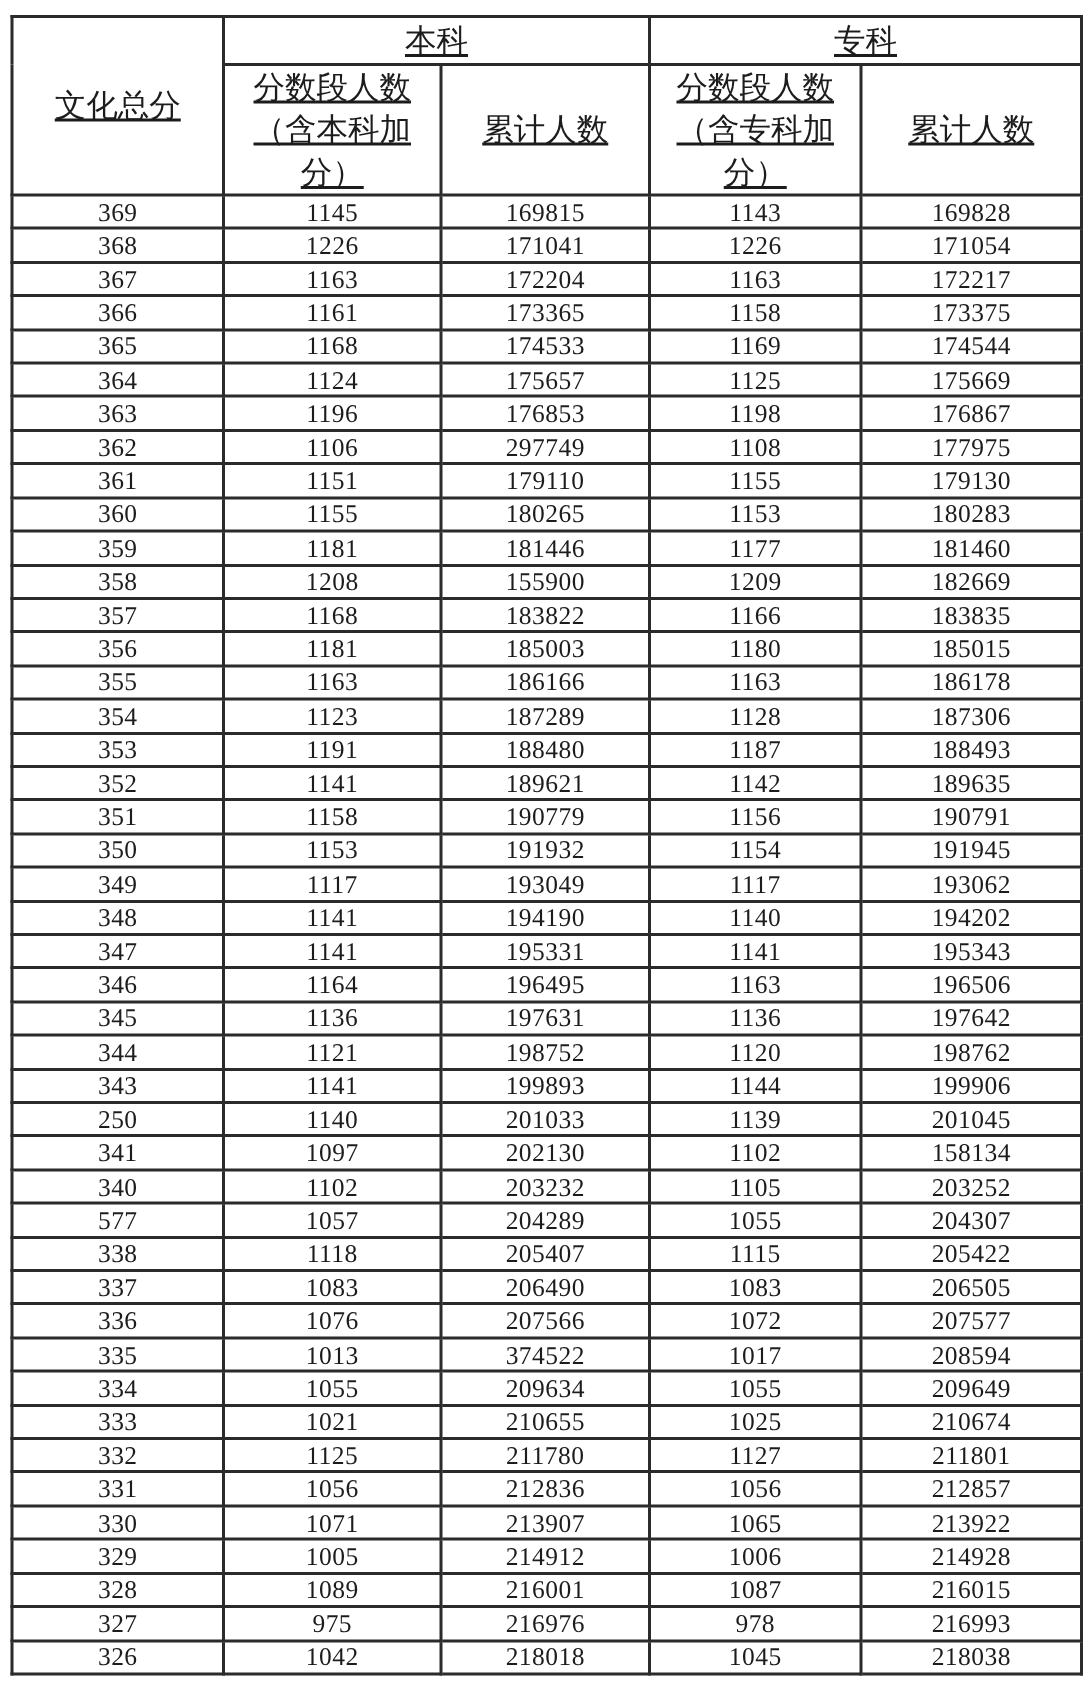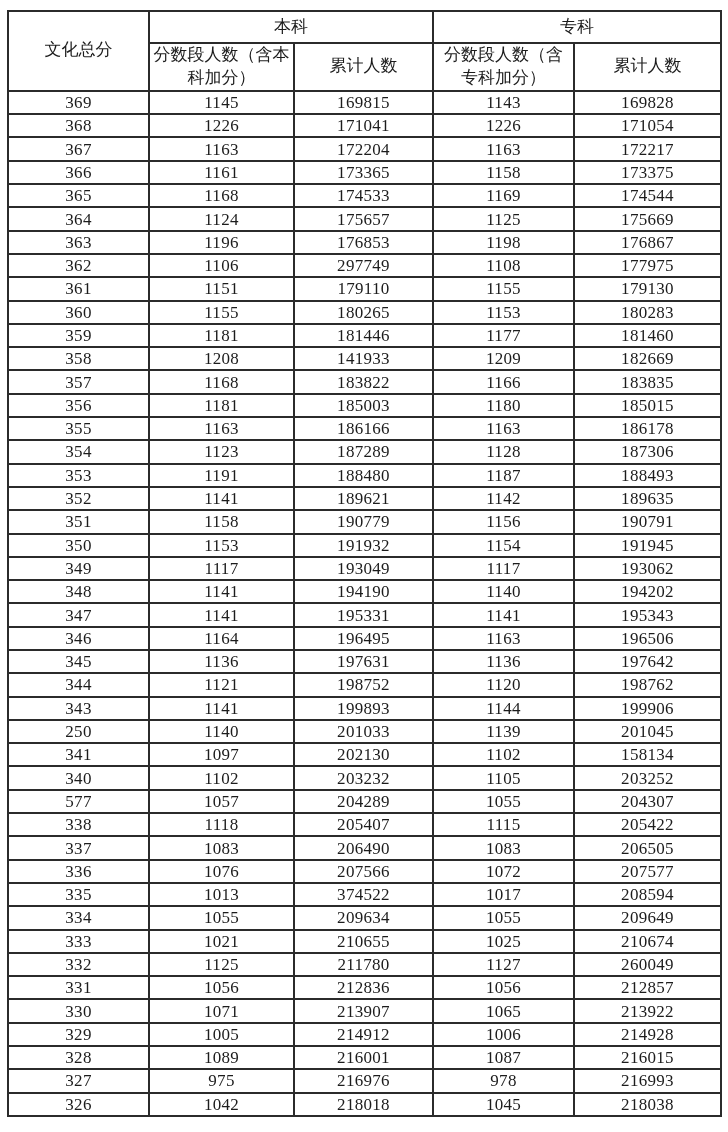--- a/index.html
+++ b/index.html
@@ -31,23 +31,24 @@
   table.score-table th,
   table.score-table td {
     border: 2px solid #2b2b2b;
     text-align: center;
     vertical-align: middle;
     padding: 0 2px;
     overflow: hidden;
   }
   table.score-table th {
     font-weight: normal;
-    font-size: 17px;
+    font-size: 21px;
     line-height: 1.35;
     word-break: break-all;
+    text-decoration: underline;
   }
   tr.header-group-row { height: 32px; }
   tr.header-cols-row  { height: 36px; }
   table.score-table td {
     font-size: 17px;
     line-height: 1;
     letter-spacing: 0.3px;
   }
 </style>
 </head>
@@ -149,21 +150,21 @@
         <tr>
           <td>359</td>
           <td>1181</td>
           <td>181446</td>
           <td>1177</td>
           <td>181460</td>
         </tr>
         <tr>
           <td>358</td>
           <td>1208</td>
-          <td>141933</td>
+          <td>155900</td>
           <td>1209</td>
           <td>182669</td>
         </tr>
         <tr>
           <td>357</td>
           <td>1168</td>
           <td>183822</td>
           <td>1166</td>
           <td>183835</td>
         </tr>
@@ -333,21 +334,21 @@
           <td>1021</td>
           <td>210655</td>
           <td>1025</td>
           <td>210674</td>
         </tr>
         <tr>
           <td>332</td>
           <td>1125</td>
           <td>211780</td>
           <td>1127</td>
-          <td>260049</td>
+          <td>211801</td>
         </tr>
         <tr>
           <td>331</td>
           <td>1056</td>
           <td>212836</td>
           <td>1056</td>
           <td>212857</td>
         </tr>
         <tr>
           <td>330</td>

